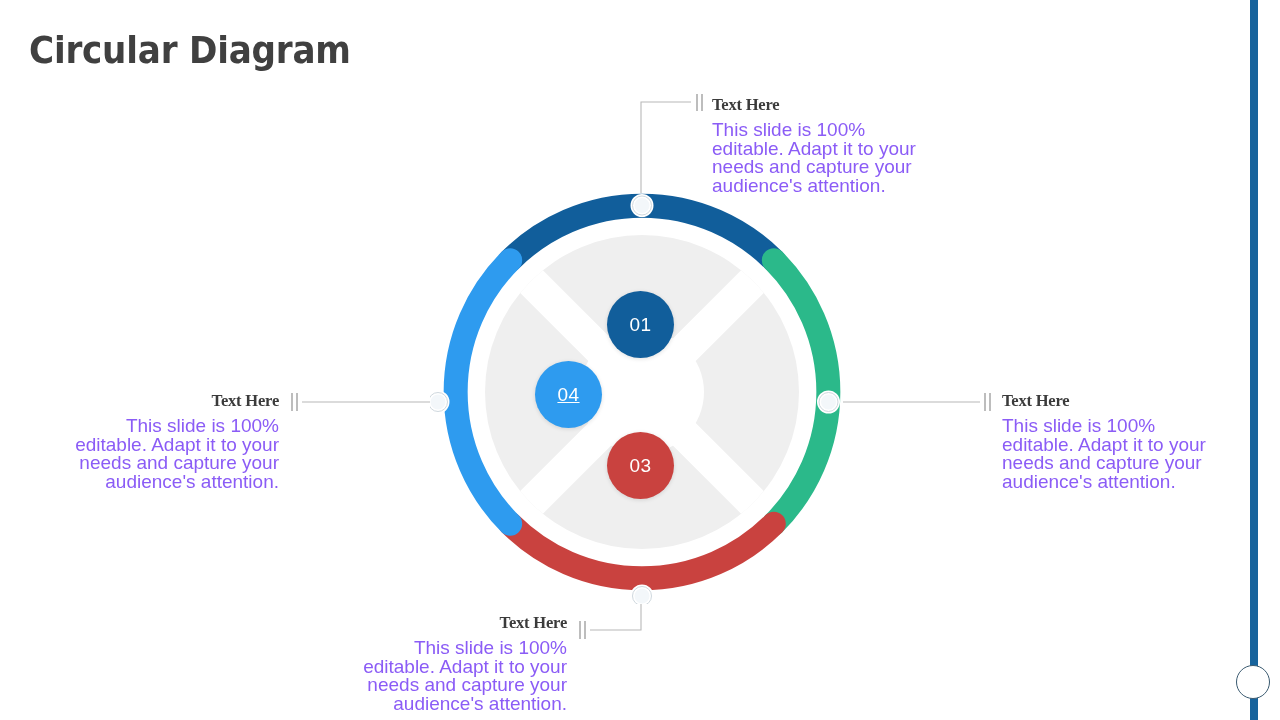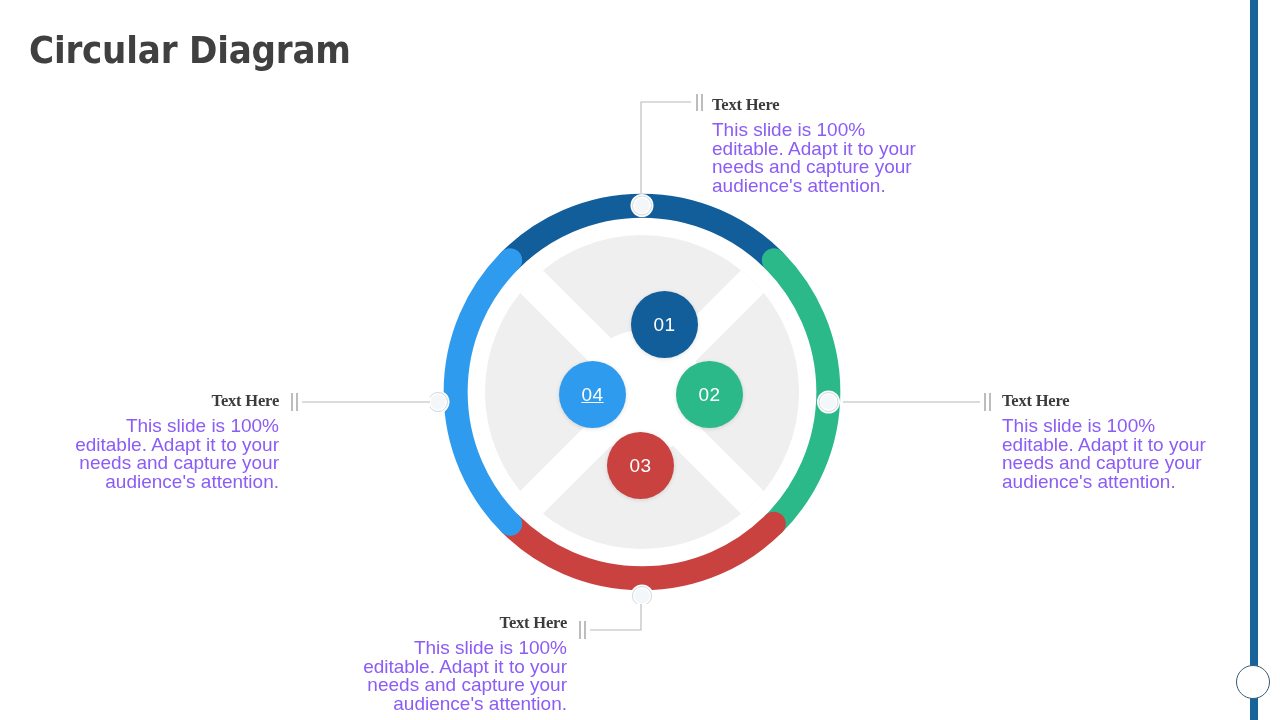--- a/index.html
+++ b/index.html
@@ -74,24 +74,24 @@
     display: flex;
     align-items: center;
     justify-content: center;
     color: #ffffff;
     font-family: "Liberation Sans", sans-serif;
     font-size: 19px;
     font-weight: 400;
     letter-spacing: 0.5px;
     box-shadow: 0 1px 4px rgba(0,0,0,0.12);
   }
-  #bubble-01 { left: 631px; top: 291px; width: 67px; height: 67px; }
+  #bubble-01 { left: 607px; top: 291px; width: 67px; height: 67px; }
   #bubble-02 { left: 676px; top: 361px; width: 67px; height: 67px; }
   #bubble-03 { left: 607px; top: 432px; width: 67px; height: 67px; text-align: center; }
-  #bubble-04 { left: 559px; top: 361px; width: 67px; height: 67px; text-decoration: underline; }
+  #bubble-04 { left: 535px; top: 361px; width: 67px; height: 67px; text-decoration: underline; }
 
   
   .callout { position: absolute; }
   .callout-title {
     font-family: Liberation Serif, serif;
     font-size: 16.5px;
     font-weight: 700;
     color: #3b3b3b;
     letter-spacing: -0.2px;
     margin-bottom: 6px;
@@ -185,23 +185,20 @@
 
         <circle cx="8" cy="222" r="9.5" fill="#F3F7FA" stroke="#ffffff" stroke-width="4"></circle>
         <circle cx="8" cy="222" r="9.5" fill="none" stroke="#cfd8de" stroke-width="1"></circle>
       </g>
     </svg>
   </div>
 
   <div class="bubble" id="bubble-01" style="background:#115E9B">
     <span>01</span>
   </div>
-  <div class="bubble" id="bubble-02" style="background:#2BB98A">
-    <span>02</span>
-  </div>
   <div class="bubble" id="bubble-03" style="background:#C9423F">
     <span>03</span>
   </div>
   <div class="bubble" id="bubble-04" style="background:#2E9BEF">
     <span>04</span>
   </div>
 
   <div class="callout align-left" id="callout-top">
     <div class="callout-title">Text Here</div>
     <div class="callout-body">This slide is 100% editable. Adapt it to your needs and capture your audience's attention.</div>

